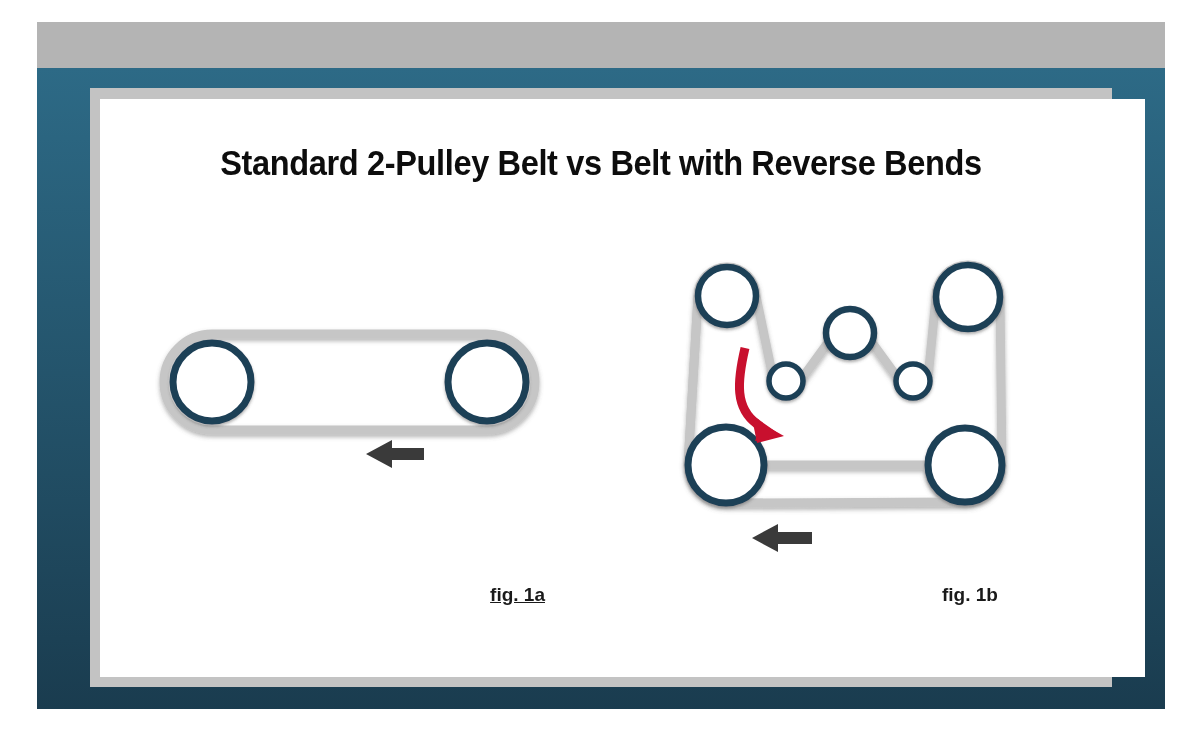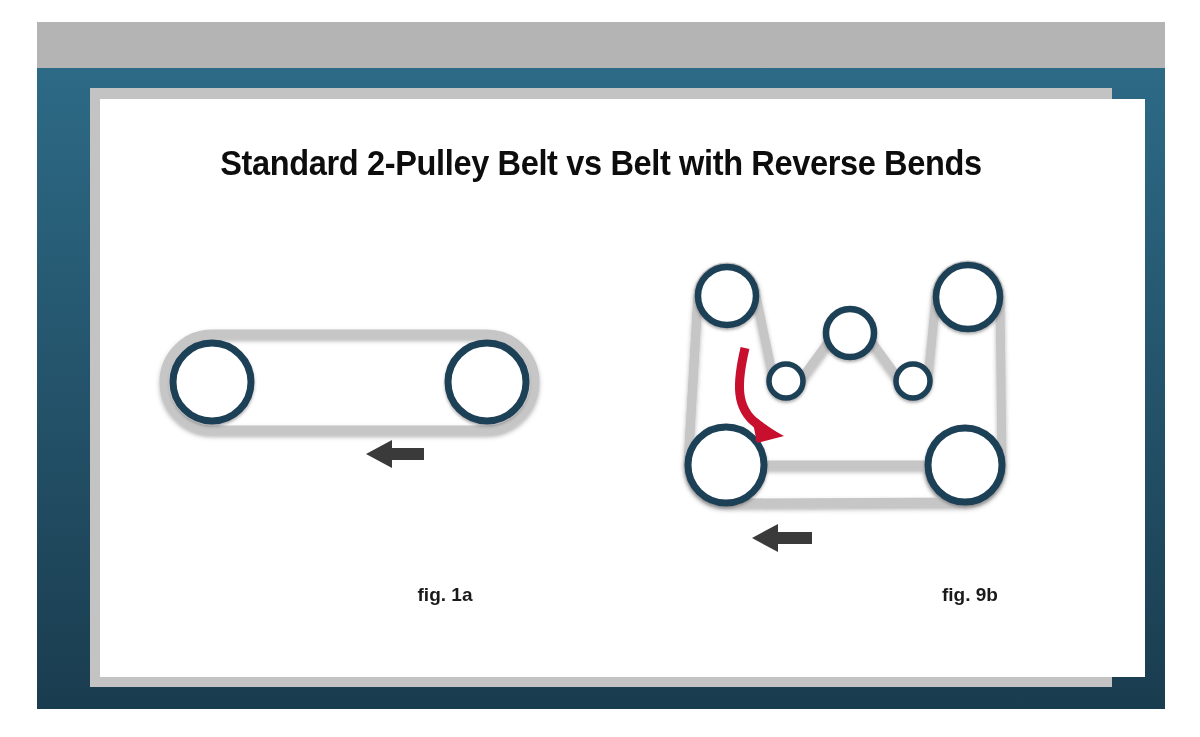--- a/index.html
+++ b/index.html
@@ -88,21 +88,21 @@
   }
 
   .caption {
     position: absolute;
     font-family: "Liberation Sans", sans-serif;
     font-weight: bold;
     font-size: 19px;
     color: #1a1a1a;
     white-space: nowrap;
   }
-  .caption-a { left: 245px; top: 485px; width: 200px; text-align: center; }
+  .caption-a { left: 245px; top: 485px; width: 200px; text-align: right; text-decoration: underline; }
   .caption-b { left: 770px; top: 485px; width: 200px; text-align: center; }
 </style>
 </head>
 <body>
 
 <div id="stage">
 
   <div class="top-band" style="background: rgb(180, 180, 180);"></div>
   <div class="frame-outer" style="background: linear-gradient(rgb(45, 106, 134) 0%, rgb(26, 60, 79) 100%);"></div>
   <div class="frame-mat" style="background: rgb(195, 195, 195);"></div>
@@ -185,16 +185,16 @@
           <path d="M 752 418 L 784 436 L 757 443 Z" fill="#c8102e"></path>
         </g>
 
         <g>
           <path d="M 752 538 L 778 524 L 778 532 L 812 532 L 812 544 L 778 544 L 778 552 Z" fill="#3a3a3a"></path>
         </g>
       </g>
     </svg>
 
     <div class="caption caption-a" style="color: rgb(26, 26, 26);">fig. 1a</div>
-    <div class="caption caption-b" style="color: rgb(26, 26, 26);">fig. 9b</div>
+    <div class="caption caption-b" style="color: rgb(26, 26, 26);">fig. 1b</div>
 
   </div>
 </div>
 
 </body></html>

